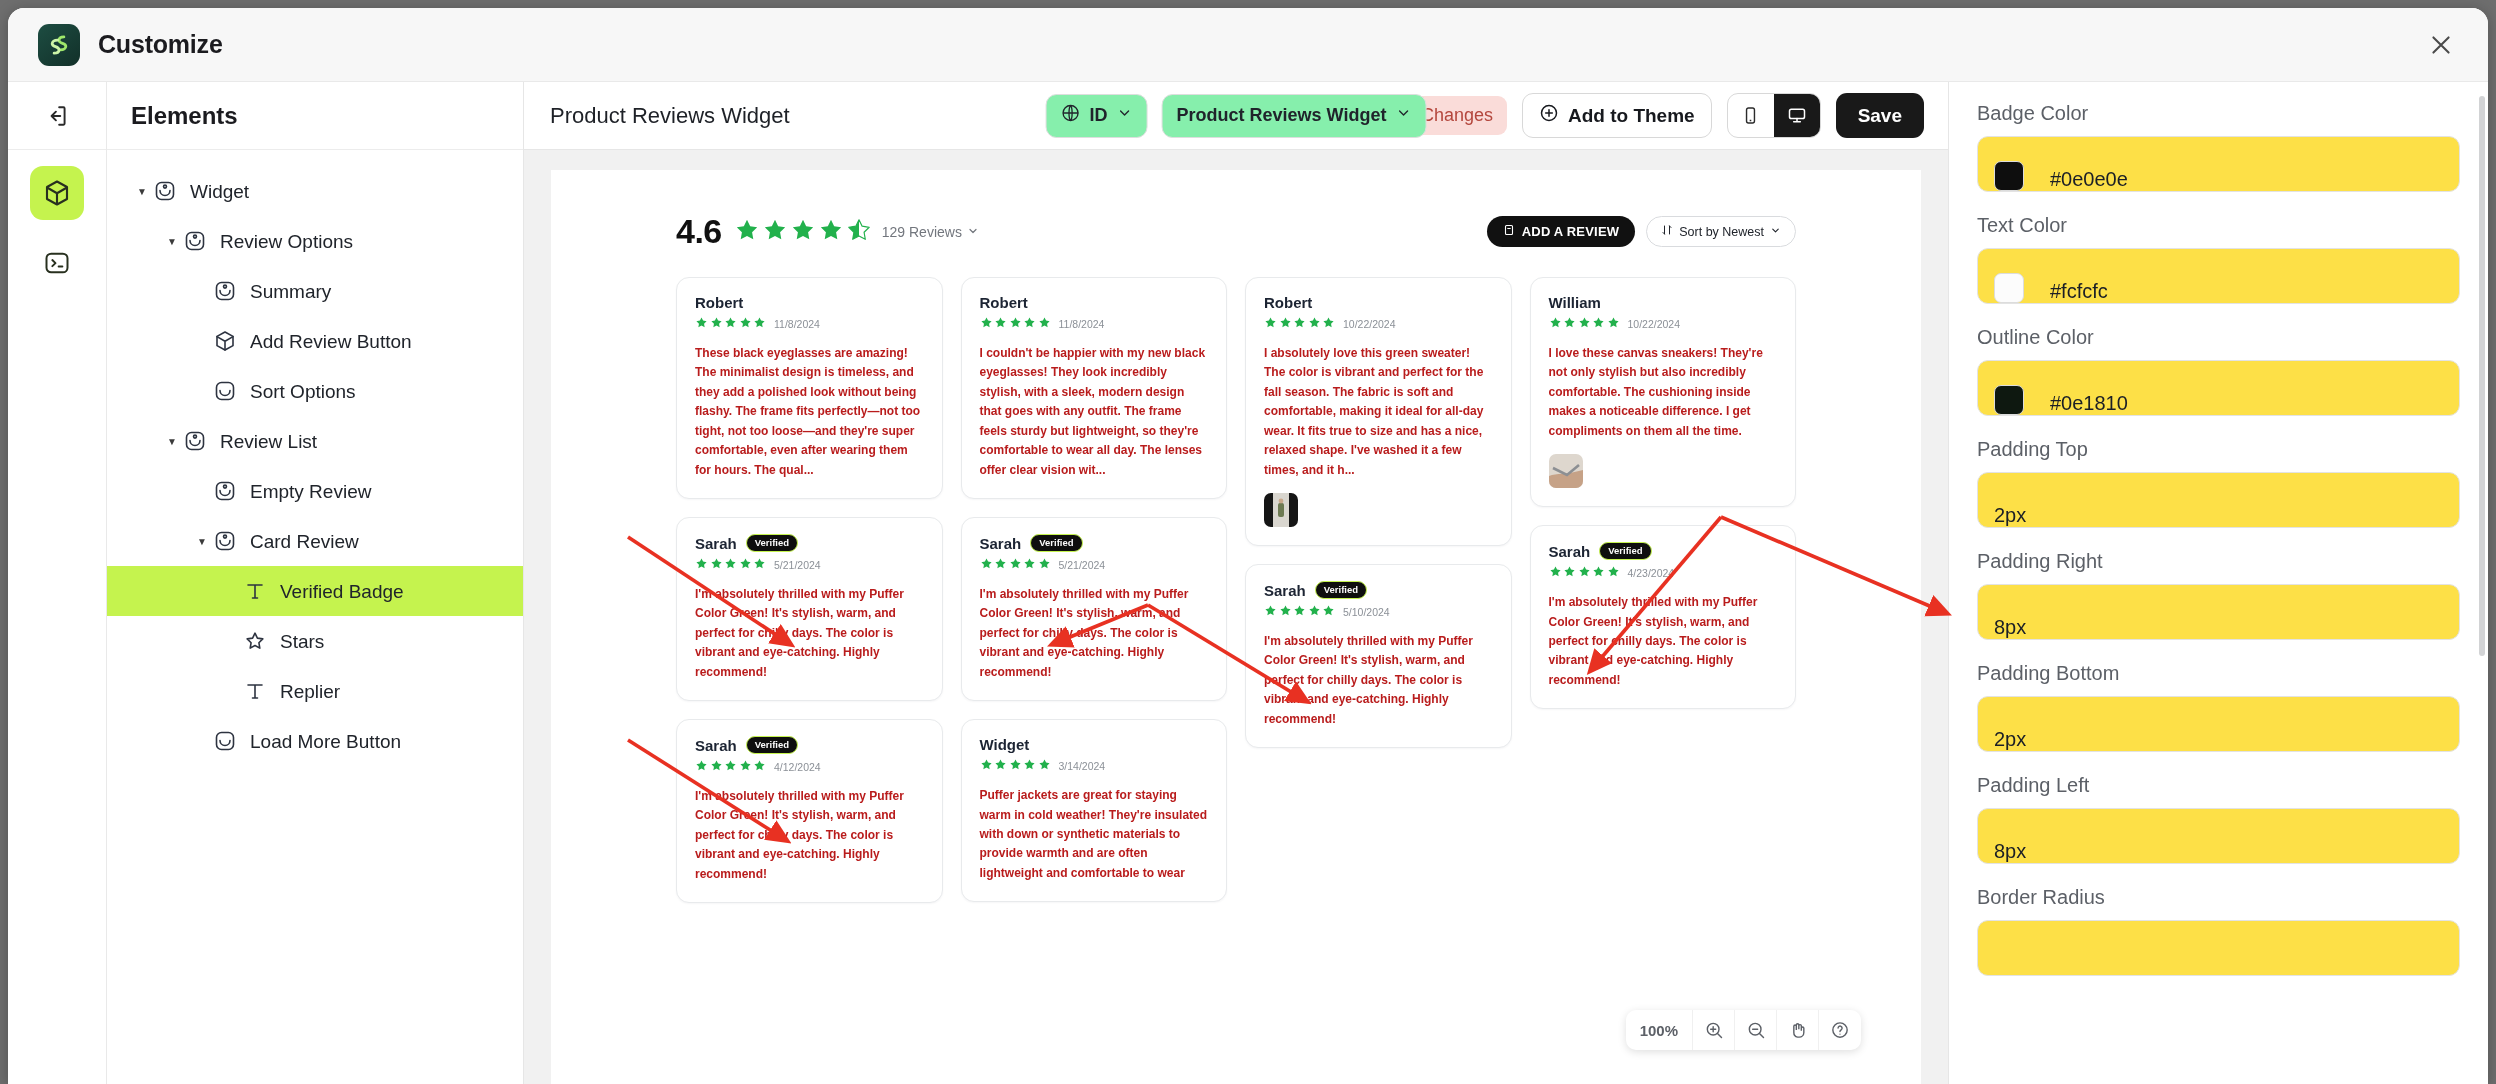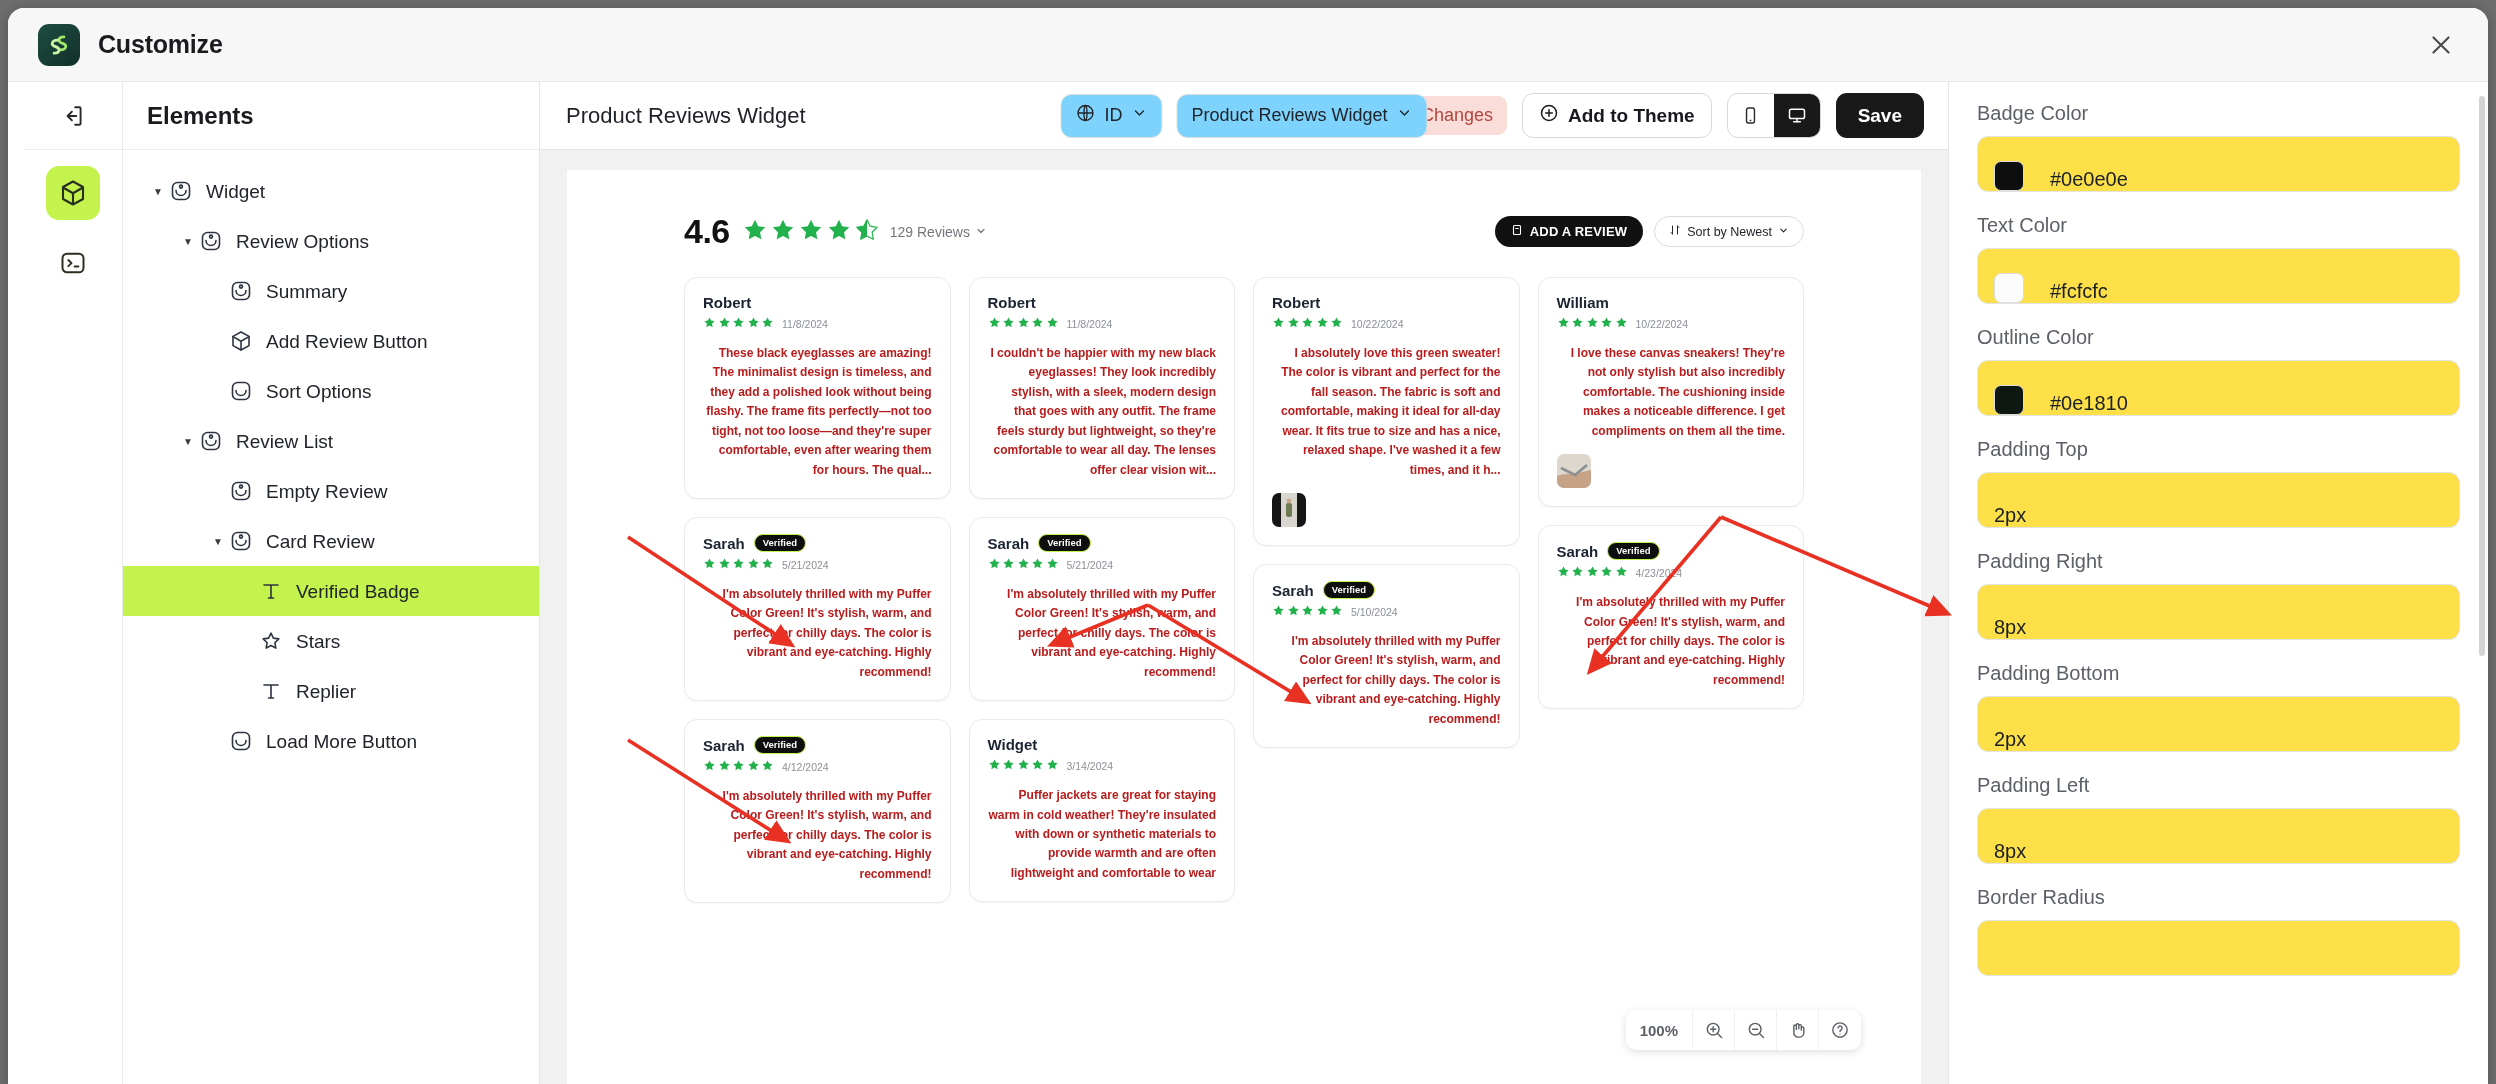--- a/index.html
+++ b/index.html
@@ -42,21 +42,21 @@
   }
   .titlebar-close {
     position: absolute; right: 30px; top: 50%;
     transform: translateY(-50%);
     width: 34px; height: 34px;
     display: flex; align-items: center; justify-content: center;
     cursor: pointer; color: #4a4a4a;
   }
 
   
-  .body-wrap { display: flex; height: 1002px; padding-left: 16px; }
+  .body-wrap { display: flex; height: 1002px; }
 
   
   .icon-rail {
     width: 99px; flex: none;
     border-right: 1px solid #e9e9e9;
     background: #fff;
     display: flex; flex-direction: column; align-items: center;
   }
   .rail-top {
     height: 68px; width: 100%;
@@ -123,25 +123,26 @@
   }
   .widget-name {
     font-size: 22px; color: #1e2127;
   }
   .toolbar-mid {
     position: absolute; left: 50%; transform: translateX(-50%);
     display: flex; gap: 14px; align-items: center;
   }
   .pill {
     height: 44px; border: 1px solid #dedede; border-radius: 11px;
-    background: #7dd3fc;
+    background: #86efac;
     display: flex; align-items: center; gap: 9px;
     padding: 0 14px;
     font-size: 18px; color: #20242b;
     cursor: pointer;
+    font-weight: bold;
   }
   .toolbar-right {
     margin-left: auto; display: flex; align-items: center; gap: 15px;
   }
   .badge-unsaved {
     background: #fadcd9; color: #b4473d;
     font-size: 18px; border-radius: 9px;
     padding: 9px 14px;
   }
   .btn-outline {
@@ -170,21 +171,20 @@
   .canvas-area {
     flex: 1 1 auto; position: relative; overflow: hidden;
     padding: 20px 27px 0 27px;
   }
   .widget-surface {
     background: #fff; height: 100%;
     border-radius: 0;
     padding: 42px 58px 0 58px;
     position: relative;
     overflow: hidden;
-    text-align: right;
   }
   .summary-bar {
     display: flex; align-items: center;
     max-width: 1120px; margin: 0 auto;
   }
   .avg-score {
     font-size: 34px; font-weight: 800; color: #111;
     letter-spacing: -.5px;
   }
   .sum-stars { display: flex; gap: 2px; margin-left: 12px; }

